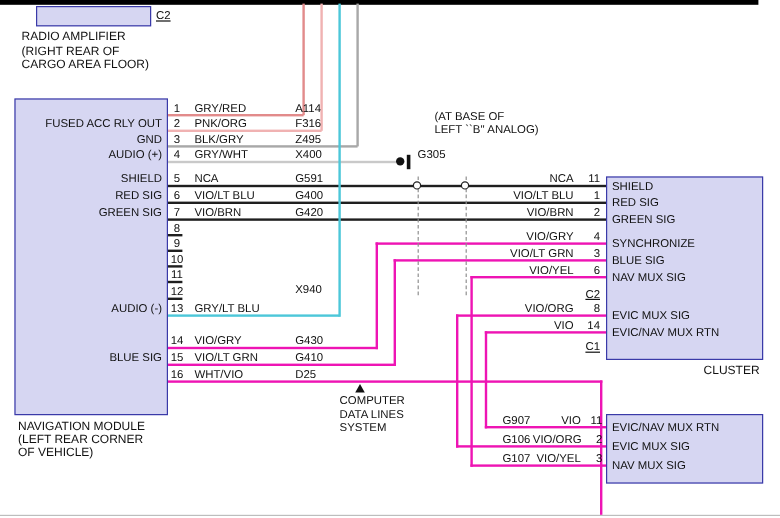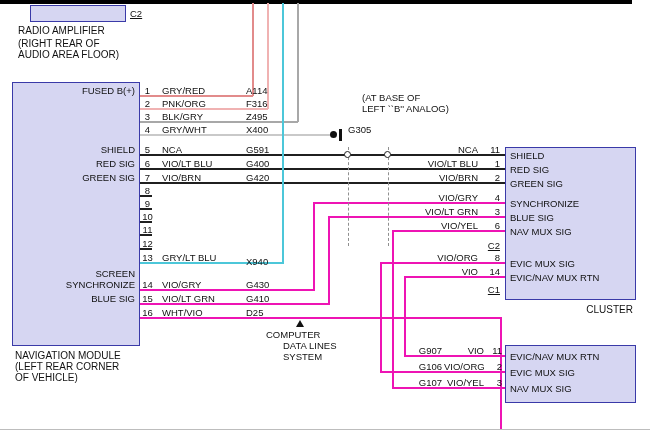--- a/index.html
+++ b/index.html
@@ -34,21 +34,21 @@
 
 <div id="stage">
 
   <div class="topbar"></div>
   <div class="botline"></div>
 
   <div class="box" style="left:30px;top:5px;width:96px;height:17px"></div>
   <div class="t u" style="left:130px;top:8px">C2</div>
   <div class="t cap" style="left:18px;top:25px">RADIO AMPLIFIER</div>
   <div class="t cap" style="left:18px;top:38px">(RIGHT REAR OF</div>
-  <div class="t cap" style="left:18px;top:49px">AUDIO AREA FLOOR)</div>
+  <div class="t cap" style="left:18px;top:49px">CARGO AREA FLOOR)</div>
 
   <div class="box" style="left:12px;top:82px;width:128px;height:264px"></div>
   <div class="t cap" style="left:15px;top:350px">NAVIGATION MODULE</div>
   <div class="t cap" style="left:15px;top:361px">(LEFT REAR CORNER</div>
   <div class="t cap" style="left:15px;top:372px">OF VEHICLE)</div>
 
   <div class="box" style="left:505px;top:147px;width:131px;height:153px"></div>
   <div class="t cap right" style="left:560px;top:304px;width:73px">CLUSTER</div>
 
   <div class="box" style="left:505px;top:345px;width:131px;height:58px"></div>
@@ -102,33 +102,35 @@
 
   <div class="w mag" style="left:404px;top:276px;width:101px;height:2px"></div>
   <div class="w mag" style="left:404px;top:276px;width:2px;height:81px"></div>
   <div class="w mag" style="left:404px;top:355px;width:101px;height:2px"></div>
 
   <div class="dash" style="left:348px;top:147px;height:99px"></div>
   <div class="dash" style="left:388px;top:147px;height:99px"></div>
   <div class="conn" style="left:344px;top:151px"></div>
   <div class="conn" style="left:384px;top:151px"></div>
 
-  <div class="t right" style="left:16px;top:85px;width:119px">FUSED B(+)</div>
   <div class="t center" style="left:141px;top:85px;width:13px">1</div>
   <div class="t" style="left:162px;top:85px">GRY/RED</div>
   <div class="t" style="left:246px;top:85px">A114</div>
 
+  <div class="t right" style="left:16px;top:98px;width:119px">FUSED ACC RLY OUT</div>
   <div class="t center" style="left:141px;top:98px;width:13px">2</div>
   <div class="t" style="left:162px;top:98px">PNK/ORG</div>
   <div class="t" style="left:246px;top:98px">F316</div>
 
+  <div class="t right" style="left:16px;top:111px;width:119px">GND</div>
   <div class="t center" style="left:141px;top:111px;width:13px">3</div>
   <div class="t" style="left:162px;top:111px">BLK/GRY</div>
   <div class="t" style="left:246px;top:111px">Z495</div>
 
+  <div class="t right" style="left:16px;top:124px;width:119px">AUDIO (+)</div>
   <div class="t center" style="left:141px;top:124px;width:13px">4</div>
   <div class="t" style="left:162px;top:124px">GRY/WHT</div>
   <div class="t" style="left:246px;top:124px">X400</div>
 
   <div class="t right" style="left:16px;top:144px;width:119px">SHIELD</div>
   <div class="t center" style="left:141px;top:144px;width:13px">5</div>
   <div class="t" style="left:162px;top:144px">NCA</div>
   <div class="t" style="left:246px;top:144px">G591</div>
 
   <div class="t right" style="left:16px;top:158px;width:119px">RED SIG</div>
@@ -140,43 +142,43 @@
   <div class="t center" style="left:141px;top:172px;width:13px">7</div>
   <div class="t" style="left:162px;top:172px">VIO/BRN</div>
   <div class="t" style="left:246px;top:172px">G420</div>
 
   <div class="t center" style="left:141px;top:185px;width:13px">8</div>
   <div class="t center" style="left:141px;top:198px;width:13px">9</div>
   <div class="t center" style="left:141px;top:211px;width:13px">10</div>
   <div class="t center" style="left:141px;top:224px;width:13px">11</div>
   <div class="t center" style="left:141px;top:238px;width:13px">12</div>
 
+  <div class="t right" style="left:16px;top:252px;width:119px">AUDIO (-)</div>
   <div class="t center" style="left:141px;top:252px;width:13px">13</div>
   <div class="t" style="left:162px;top:252px">GRY/LT BLU</div>
-  <div class="t" style="left:246px;top:256px">X940</div>
-
-  <div class="right" style="position:absolute;left:58px;top:268px;width:77px;line-height:11px;white-space:normal">SCREEN SYNCHRONIZE</div>
+  <div class="t" style="left:246px;top:236px">X940</div>
+
   <div class="t center" style="left:141px;top:279px;width:13px">14</div>
   <div class="t" style="left:162px;top:279px">VIO/GRY</div>
   <div class="t" style="left:246px;top:279px">G430</div>
 
   <div class="t right" style="left:16px;top:293px;width:119px">BLUE SIG</div>
   <div class="t center" style="left:141px;top:293px;width:13px">15</div>
   <div class="t" style="left:162px;top:293px">VIO/LT GRN</div>
   <div class="t" style="left:246px;top:293px">G410</div>
 
   <div class="t center" style="left:141px;top:307px;width:13px">16</div>
   <div class="t" style="left:162px;top:307px">WHT/VIO</div>
   <div class="t" style="left:246px;top:307px">D25</div>
 
   <div class="t" style="left:362px;top:92px">(AT BASE OF</div>
   <div class="t" style="left:362px;top:103px">LEFT ``B'' ANALOG)</div>
   <div class="t" style="left:348px;top:124px">G305</div>
   <div class="arrow-up" style="left:296px;top:320px"></div>
-  <div class="t" style="left:266px;top:329px">COMPUTER</div>
+  <div class="t" style="left:283px;top:329px">COMPUTER</div>
   <div class="t" style="left:283px;top:340px">DATA LINES</div>
   <div class="t" style="left:283px;top:351px">SYSTEM</div>
 
   <div class="t right" style="left:398px;top:144px;width:80px">NCA</div>
   <div class="t right" style="left:478px;top:144px;width:22px">11</div>
   <div class="t" style="left:510px;top:150px">SHIELD</div>
 
   <div class="t right" style="left:398px;top:158px;width:80px">VIO/LT BLU</div>
   <div class="t right" style="left:478px;top:158px;width:22px">1</div>
   <div class="t" style="left:510px;top:164px">RED SIG</div>

